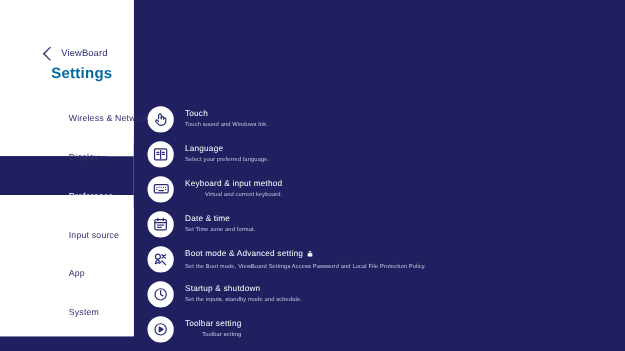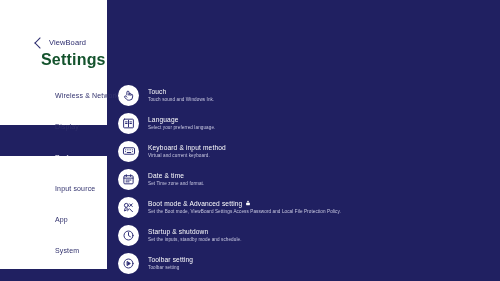--- a/index.html
+++ b/index.html
@@ -7,20 +7,21 @@
     padding: 0;
     background: #ffffff;
   }
   #screen {
     position: relative;
     width: 500px;
     height: 281px;
     overflow: hidden;
     background: #f0f0f2;
     font-family: "Liberation Sans", sans-serif;
+    text-align: right;
     -webkit-font-smoothing: antialiased;
   }
 
   
   .content-area {
     position: absolute;
     left: 0; top: 0;
     width: 500px; height: 281px;
     background: #202061;
   }
@@ -89,23 +90,23 @@
   .back-label {
     font-size: 7.5px;
     color: #2c2c6e;
     letter-spacing: .1px;
     white-space: nowrap;
   }
   .page-title {
     position: absolute;
     left: 41px;
     top: 51px;
-    font-size: 16px;
+    font-size: 12px;
     font-weight: 600;
-    color: #14532d;
+    color: #0369a1;
     letter-spacing: .2px;
     z-index: 6;
   }
 
   
   .nav {
     position: absolute;
     left: 0;
     top: 80px;
     width: 107px;

